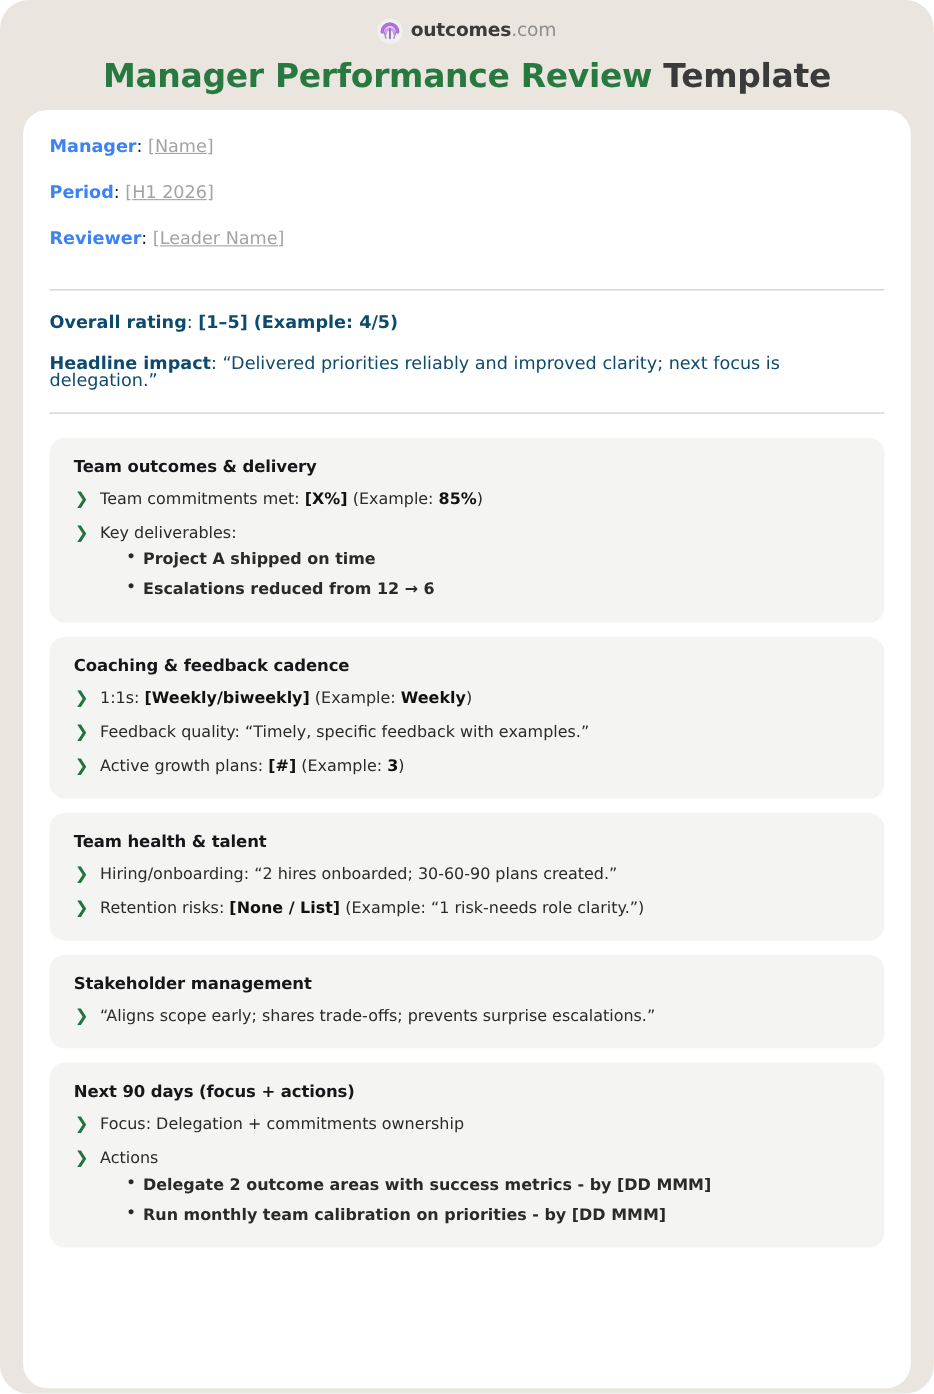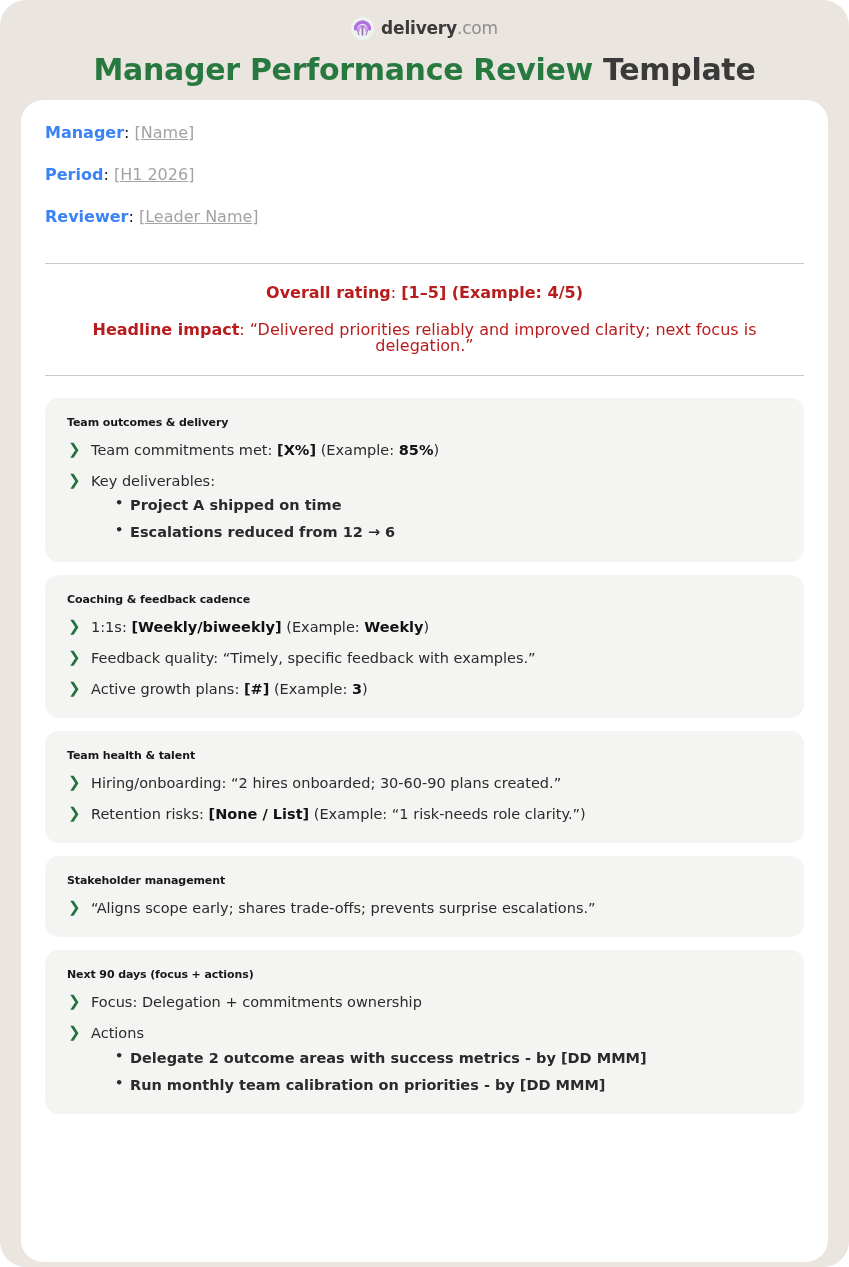--- a/index.html
+++ b/index.html
@@ -104,22 +104,21 @@
     margin: 12px 0 0 0;
   }
 
   .summary {
     padding-top: 21px;
   }
   .summary-row {
     font-size: 16px;
     line-height: 1;
     margin-bottom: 21px;
-    color: #b91c1c;
-    text-align: center;
+    color: #0c4a6e;
   }
   .summary-label { font-weight: bold; }
   .summary-strong { font-weight: bold; }
   .summary-quote { font-weight: normal; }
 
   .rule2 {
     height: 1px;
     background: #c9c9c9;
     margin: 3px 0 0 0;
   }
@@ -127,21 +126,21 @@
   .sections {
     padding-top: 22px;
   }
   .card {
     background: #f4f4f2;
     border-radius: 14px;
     padding: 19px 22px 20px 22px;
     margin-bottom: 13px;
   }
   .card-title {
-    font-size: 11px;
+    font-size: 15px;
     font-weight: bold;
     color: #17171a;
     letter-spacing: -0.1px;
     margin: 0 0 13px 0;
     line-height: 1;
   }
   .bullet {
     position: relative;
     padding-left: 24px;
     font-size: 14.5px;
@@ -193,21 +192,21 @@
     <span class="brand-logo">
       <svg width="23" height="23" viewBox="0 0 23 23" aria-hidden="true">
         <circle cx="11.5" cy="11.5" r="11.5" fill="#eef2ee"></circle>
         <path d="M4.6 11.9c0-3.8 3.1-6.9 6.9-6.9s6.9 3.1 6.9 6.9" fill="none" stroke="#b06fe0" stroke-width="3.4" stroke-linecap="round"></path>
         <path d="M7.4 13.4c0-2.2 1.8-4.1 4.1-4.1 2.2 0 4.1 1.8 4.1 4.1" fill="none" stroke="#d29bf0" stroke-width="3" stroke-linecap="round"></path>
         <path d="M11.5 9.4v8.4" stroke="#8f6fb5" stroke-width="1.7" stroke-linecap="round"></path>
         <path d="M6.3 12.6l1.6 5.2M16.7 12.6l-1.6 5.2" stroke="#a98ec7" stroke-width="1.3" stroke-linecap="round"></path>
       </svg>
     </span>
     <span class="brand-text">
-      <span class="brand-name">delivery</span><span class="brand-tld">.com</span>
+      <span class="brand-name">outcomes</span><span class="brand-tld">.com</span>
     </span>
   </div>
 
   <h1 class="doc-title">
     <span class="accent">Manager Performance Review</span><span> Template</span>
   </h1>
 
   <div class="sheet">
 
     <div class="meta-grid">

